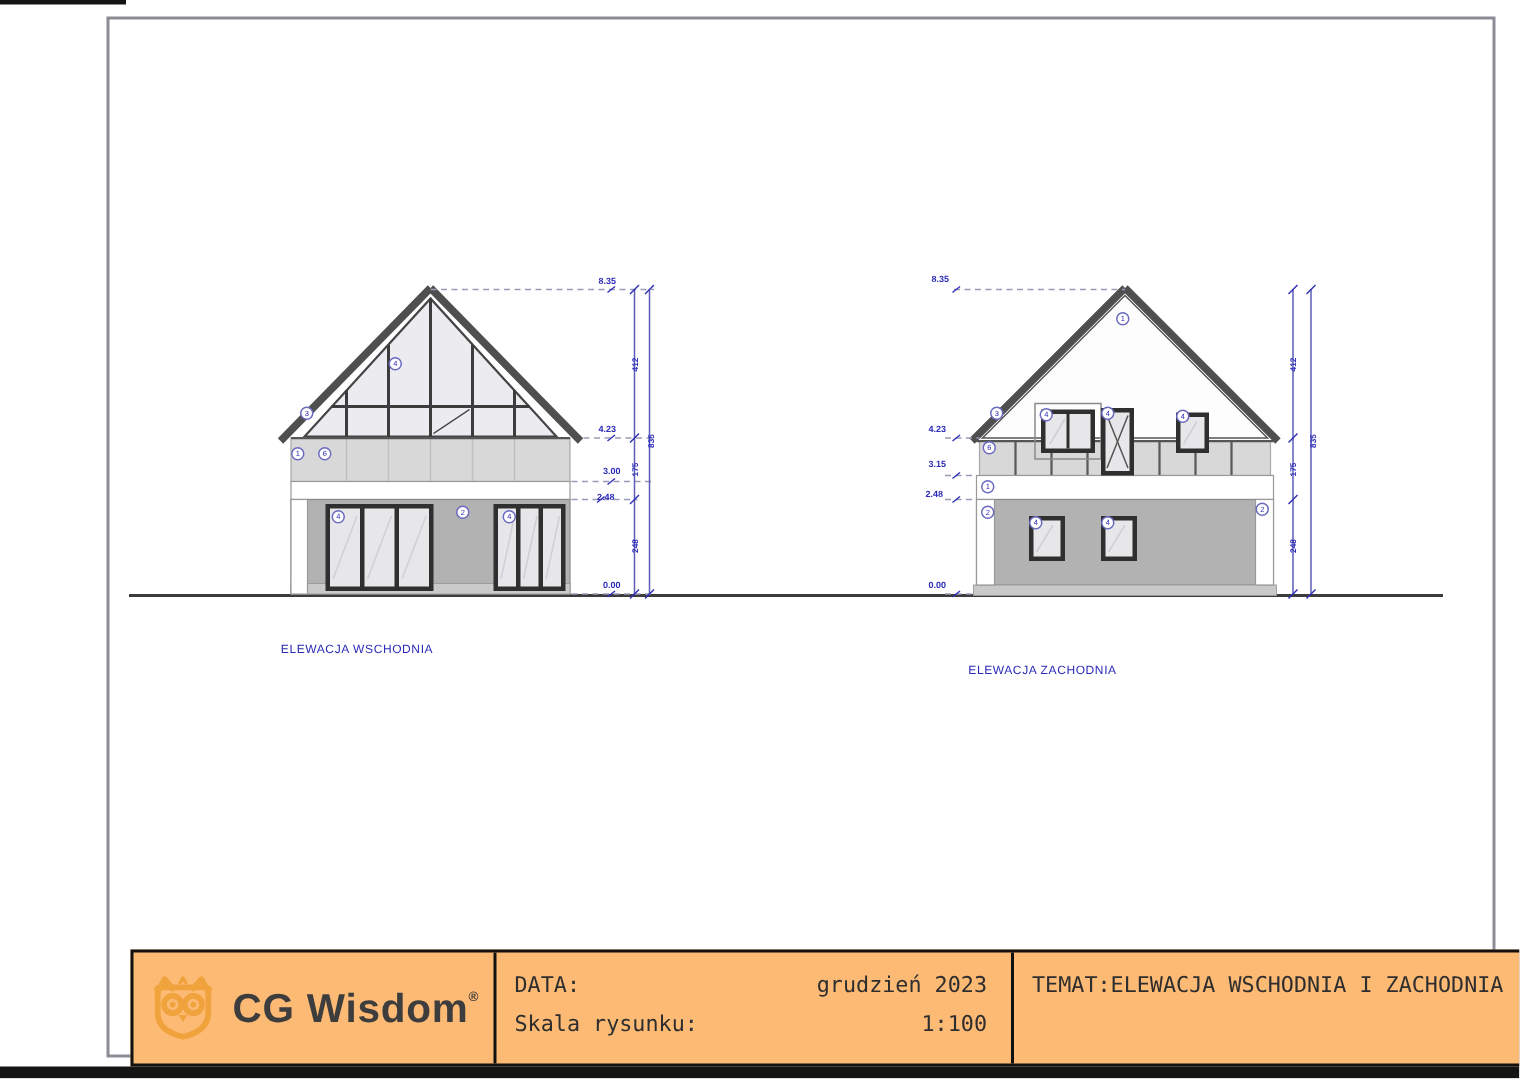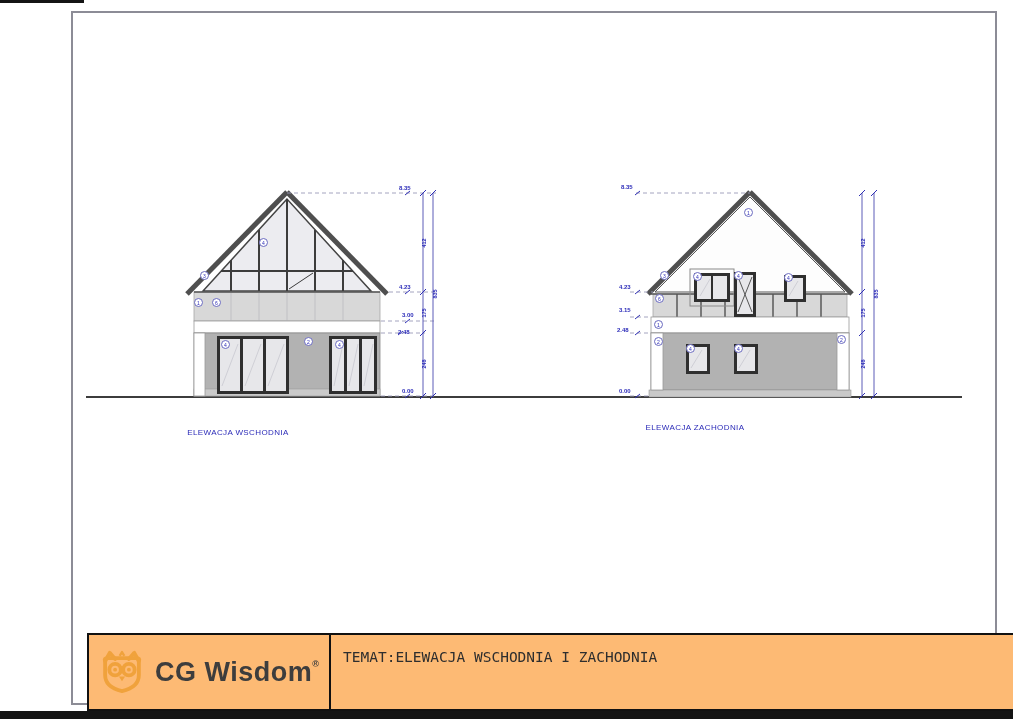--- a/index.html
+++ b/index.html
@@ -251,41 +251,51 @@
   <span class="tag" style="left:655px;top:294px">6</span>
   <span class="tag" style="left:693px;top:272px">4</span>
   <span class="tag" style="left:734px;top:271px">4</span>
   <span class="tag" style="left:784px;top:273px">4</span>
   <span class="tag" style="left:654px;top:320px">1</span>
   <span class="tag" style="left:654px;top:337px">2</span>
   <span class="tag" style="left:837px;top:335px">2</span>
   <span class="tag" style="left:686px;top:344px">4</span>
   <span class="tag" style="left:734px;top:344px">4</span>
 
-  <div class="cap" style="left:610px;top:423px">ELEWACJA ZACHODNIA</div>
+  <div class="cap" style="left:610px;top:442px">ELEWACJA ZACHODNIA</div>
 
   <div class="tb">
     <div class="tb-cell tb-logo">
       <svg width="46" height="46" viewBox="0 0 60 60">
         <g fill="none" stroke="#F0A23C" stroke-width="5" stroke-linecap="round" stroke-linejoin="round">
           <path d="M8 16 L14 5 L21 13"></path>
           <path d="M52 16 L46 5 L39 13"></path>
           <path d="M8 16 Q6 12 11 12 H49 Q54 12 52 16 V34 Q52 50 30 55 Q8 50 8 34 Z"></path>
           <circle cx="21" cy="27" r="7.5"></circle>
           <circle cx="39" cy="27" r="7.5"></circle>
         </g>
         <circle cx="21" cy="27" r="2.5" fill="#F0A23C"></circle>
         <circle cx="39" cy="27" r="2.5" fill="#F0A23C"></circle>
         <path d="M26 36 L34 36 L30 42 Z" fill="#F0A23C"></path>
         <path d="M27 9 L30 4 L33 9" fill="none" stroke="#F0A23C" stroke-width="3" stroke-linejoin="round"></path>
       </svg>
       <div>
         <span class="logo-text">CG Wisdom</span><span class="logo-reg">®</span>
       </div>
     </div>
+    <div class="tb-cell tb-data">
+      <div class="tb-row">
+        <span>DATA:</span>
+        <span>grudzień 2023</span>
+      </div>
+      <div class="tb-row">
+        <span>Skala rysunku:</span>
+        <span>1:100</span>
+      </div>
+    </div>
     <div class="tb-cell tb-temat">
       <div class="tb-row">
         <span>TEMAT:</span>
         <span>ELEWACJA WSCHODNIA I ZACHODNIA</span>
       </div>
     </div>
   </div>
 
   <div class="edge-bar-bottom"></div>
 </div>

